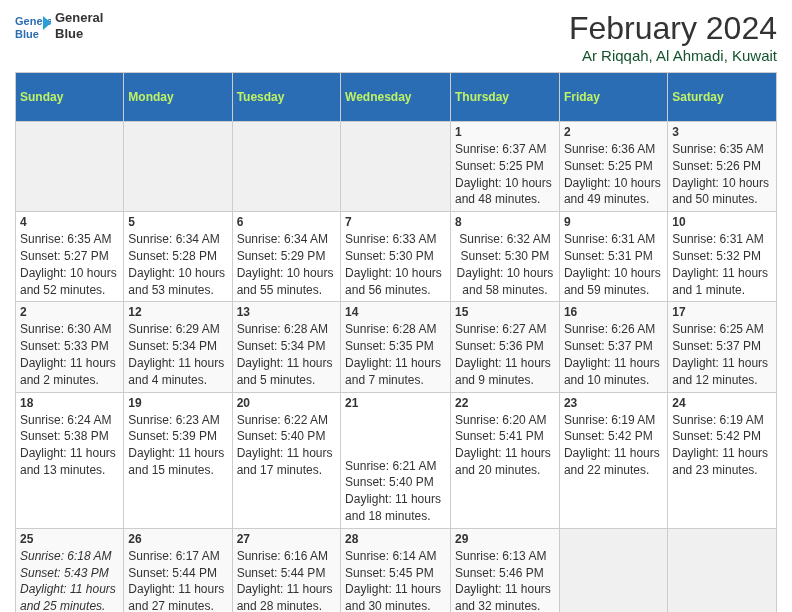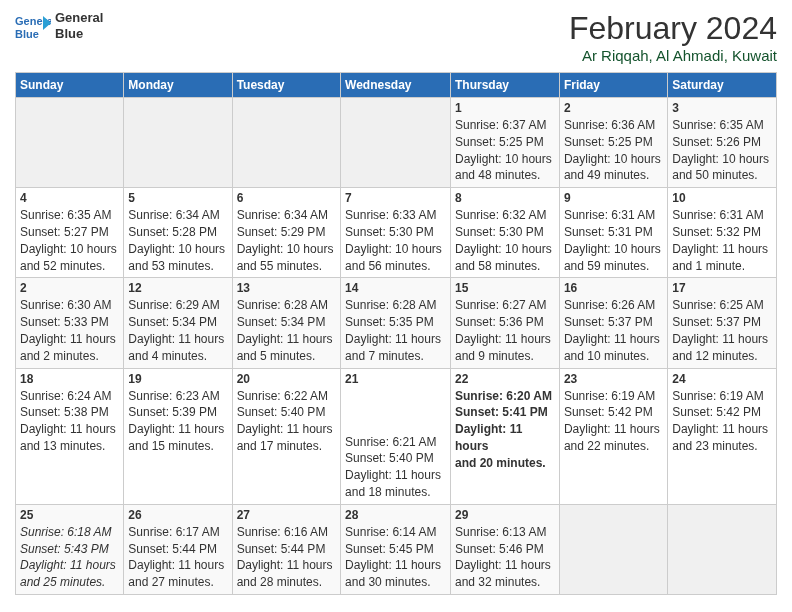--- a/index.html
+++ b/index.html
@@ -42,24 +42,24 @@
     .location-title {
       font-size: 15px;
       color: #14532d;
     }
     table {
       width: 100%;
       border-collapse: collapse;
     }
     thead tr th {
       background-color: #2a6db5;
-      color: #ffffff;
+      color: #bef264;
       font-size: 12px;
       font-weight: bold;
-      padding: 5px 4px;
+      padding: 17px 4px;
       text-align: left;
       border: 1px solid #ccc;
       margin-top: 40px;
     }
     tbody tr td {
       vertical-align: top;
       border: 1px solid #ccc;
       padding: 3px 4px;
       width: 113px;
       min-height: 80px;
@@ -171,21 +171,21 @@
         </td>
         <td>
           <div class="day-number">7</div>
           <div class="day-info" style="white-space: pre-line;">Sunrise: 6:33 AM
 Sunset: 5:30 PM
 Daylight: 10 hours
 and 56 minutes.</div>
         </td>
         <td>
           <div class="day-number">8</div>
-          <div class="day-info" style="white-space: pre-line;">Sunrise: 6:32 AM
+          <div class="day-info" style="white-space: pre-line; text-align: center;">Sunrise: 6:32 AM
 Sunset: 5:30 PM
 Daylight: 10 hours
 and 58 minutes.</div>
         </td>
         <td>
           <div class="day-number">9</div>
           <div class="day-info" style="white-space: pre-line;">Sunrise: 6:31 AM
 Sunset: 5:31 PM
 Daylight: 10 hours
 and 59 minutes.</div>
@@ -273,21 +273,21 @@
         </td>
         <td>
           <div class="day-number">21</div>
           <div class="day-info" style="white-space: pre-line; margin-top: 48px;">Sunrise: 6:21 AM
 Sunset: 5:40 PM
 Daylight: 11 hours
 and 18 minutes.</div>
         </td>
         <td>
           <div class="day-number">22</div>
-          <div class="day-info" style="white-space: pre-line; font-weight: bold;">Sunrise: 6:20 AM
+          <div class="day-info" style="white-space: pre-line;">Sunrise: 6:20 AM
 Sunset: 5:41 PM
 Daylight: 11 hours
 and 20 minutes.</div>
         </td>
         <td>
           <div class="day-number">23</div>
           <div class="day-info" style="white-space: pre-line;">Sunrise: 6:19 AM
 Sunset: 5:42 PM
 Daylight: 11 hours
 and 22 minutes.</div>

